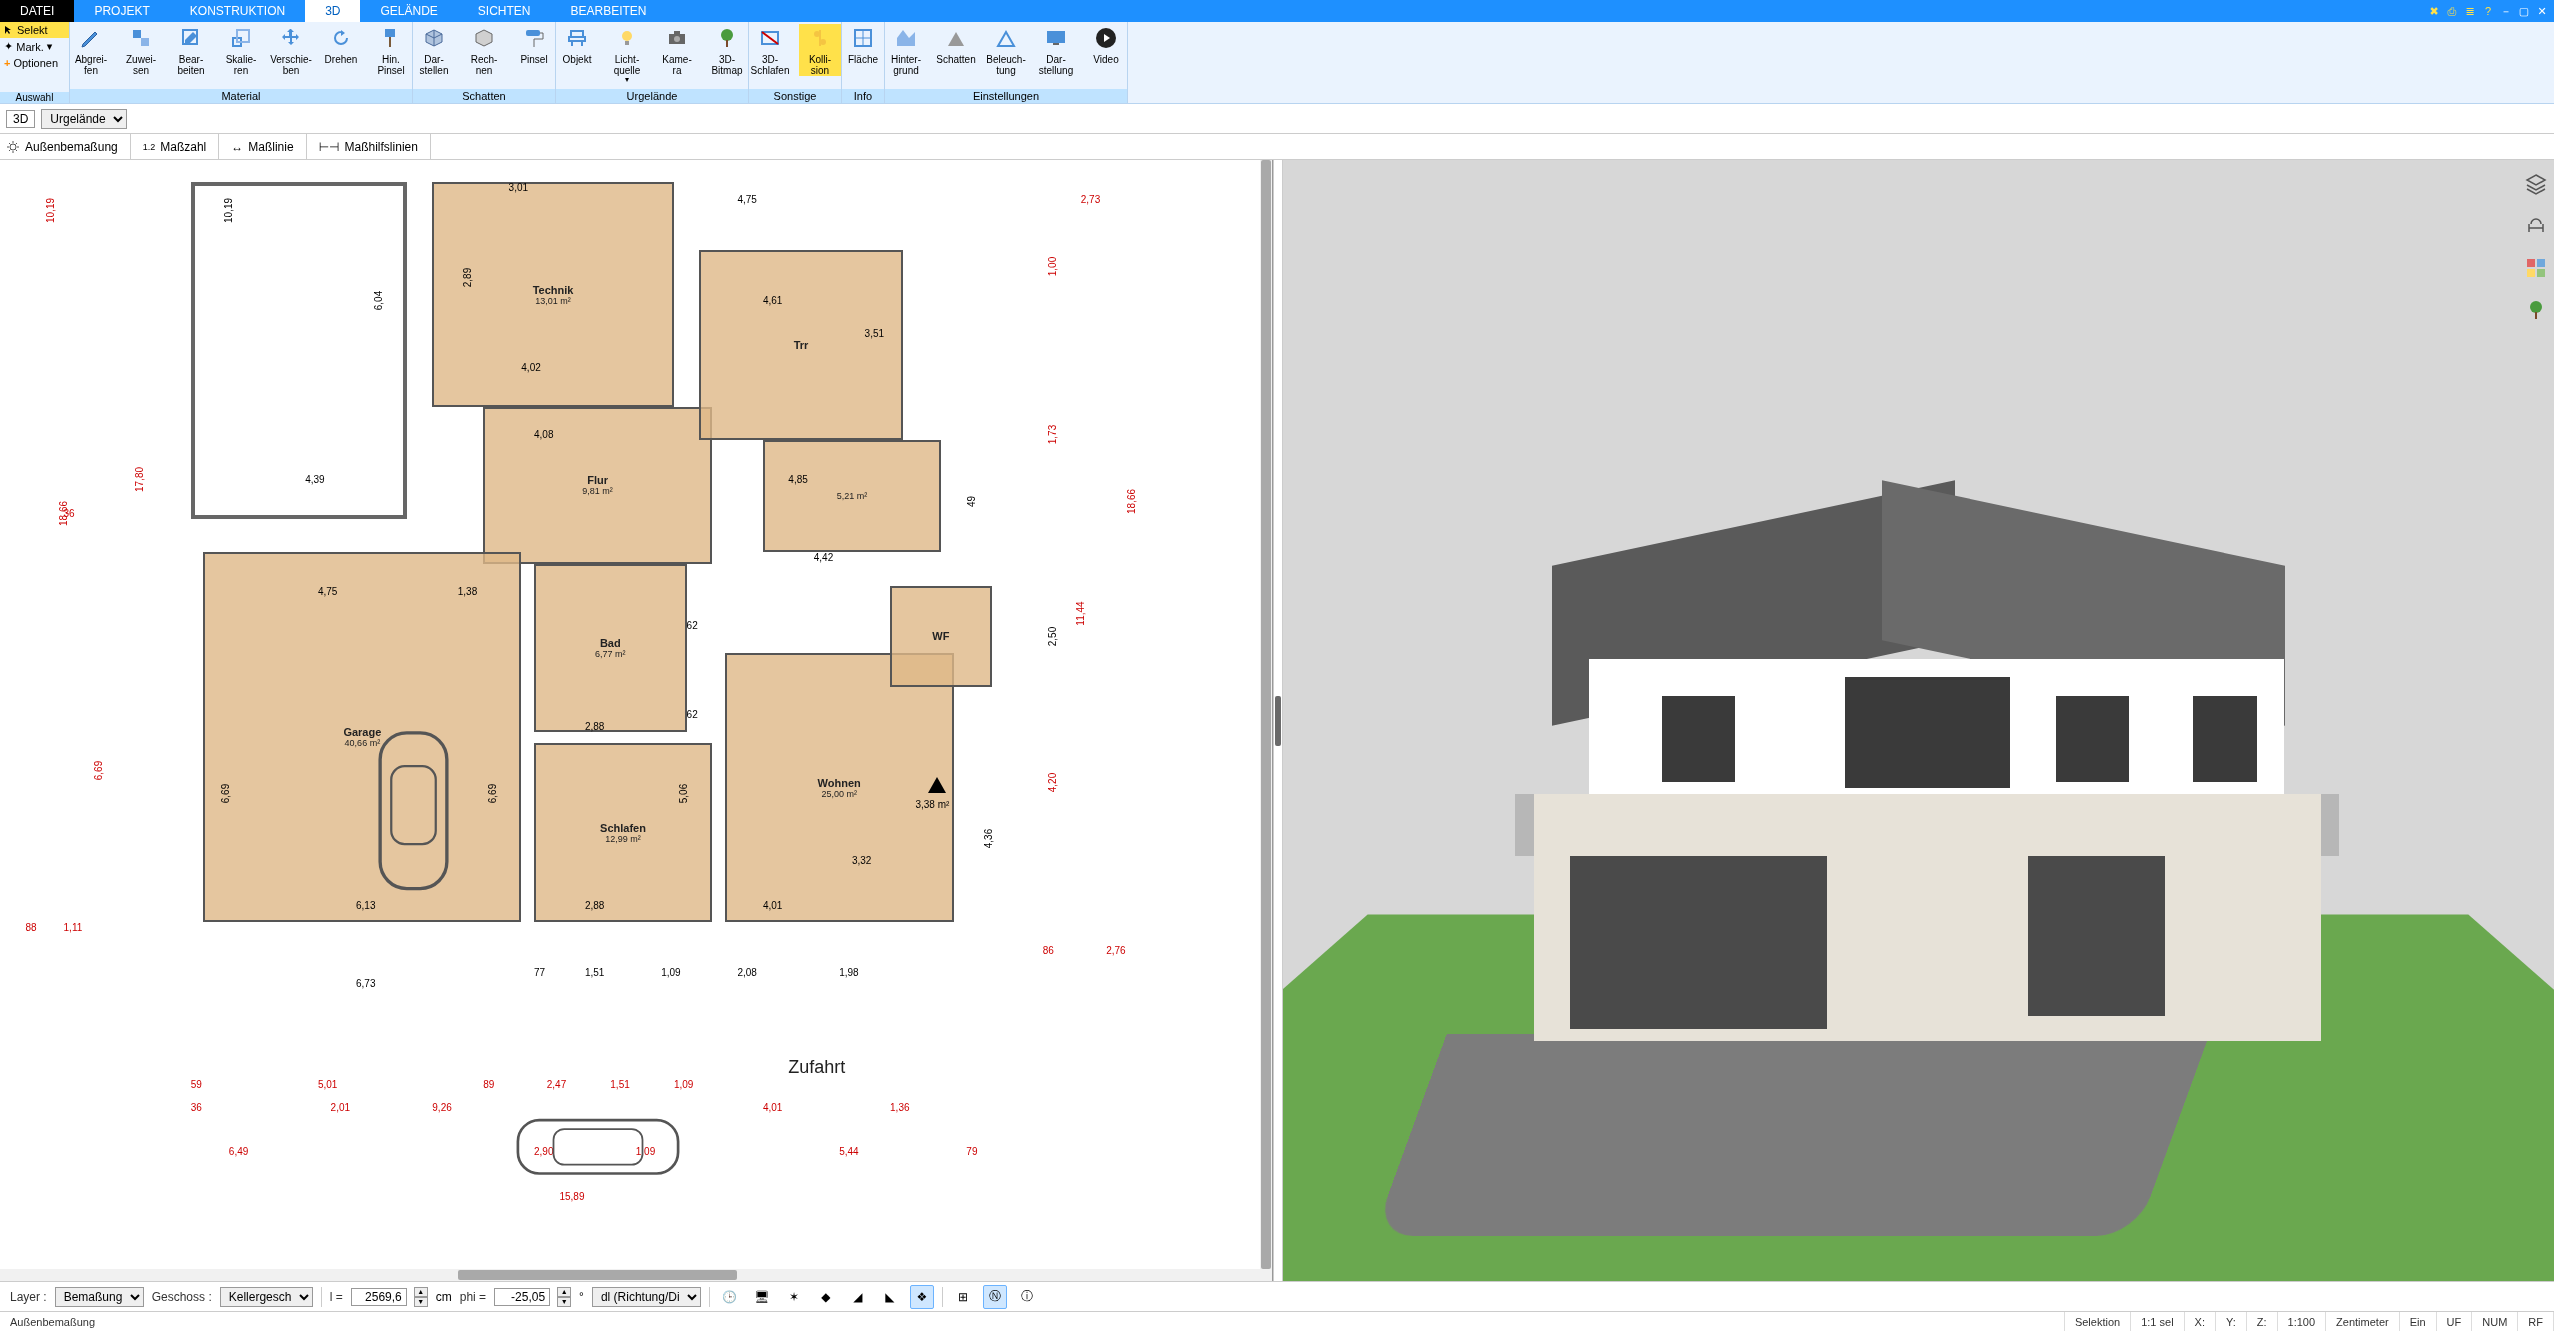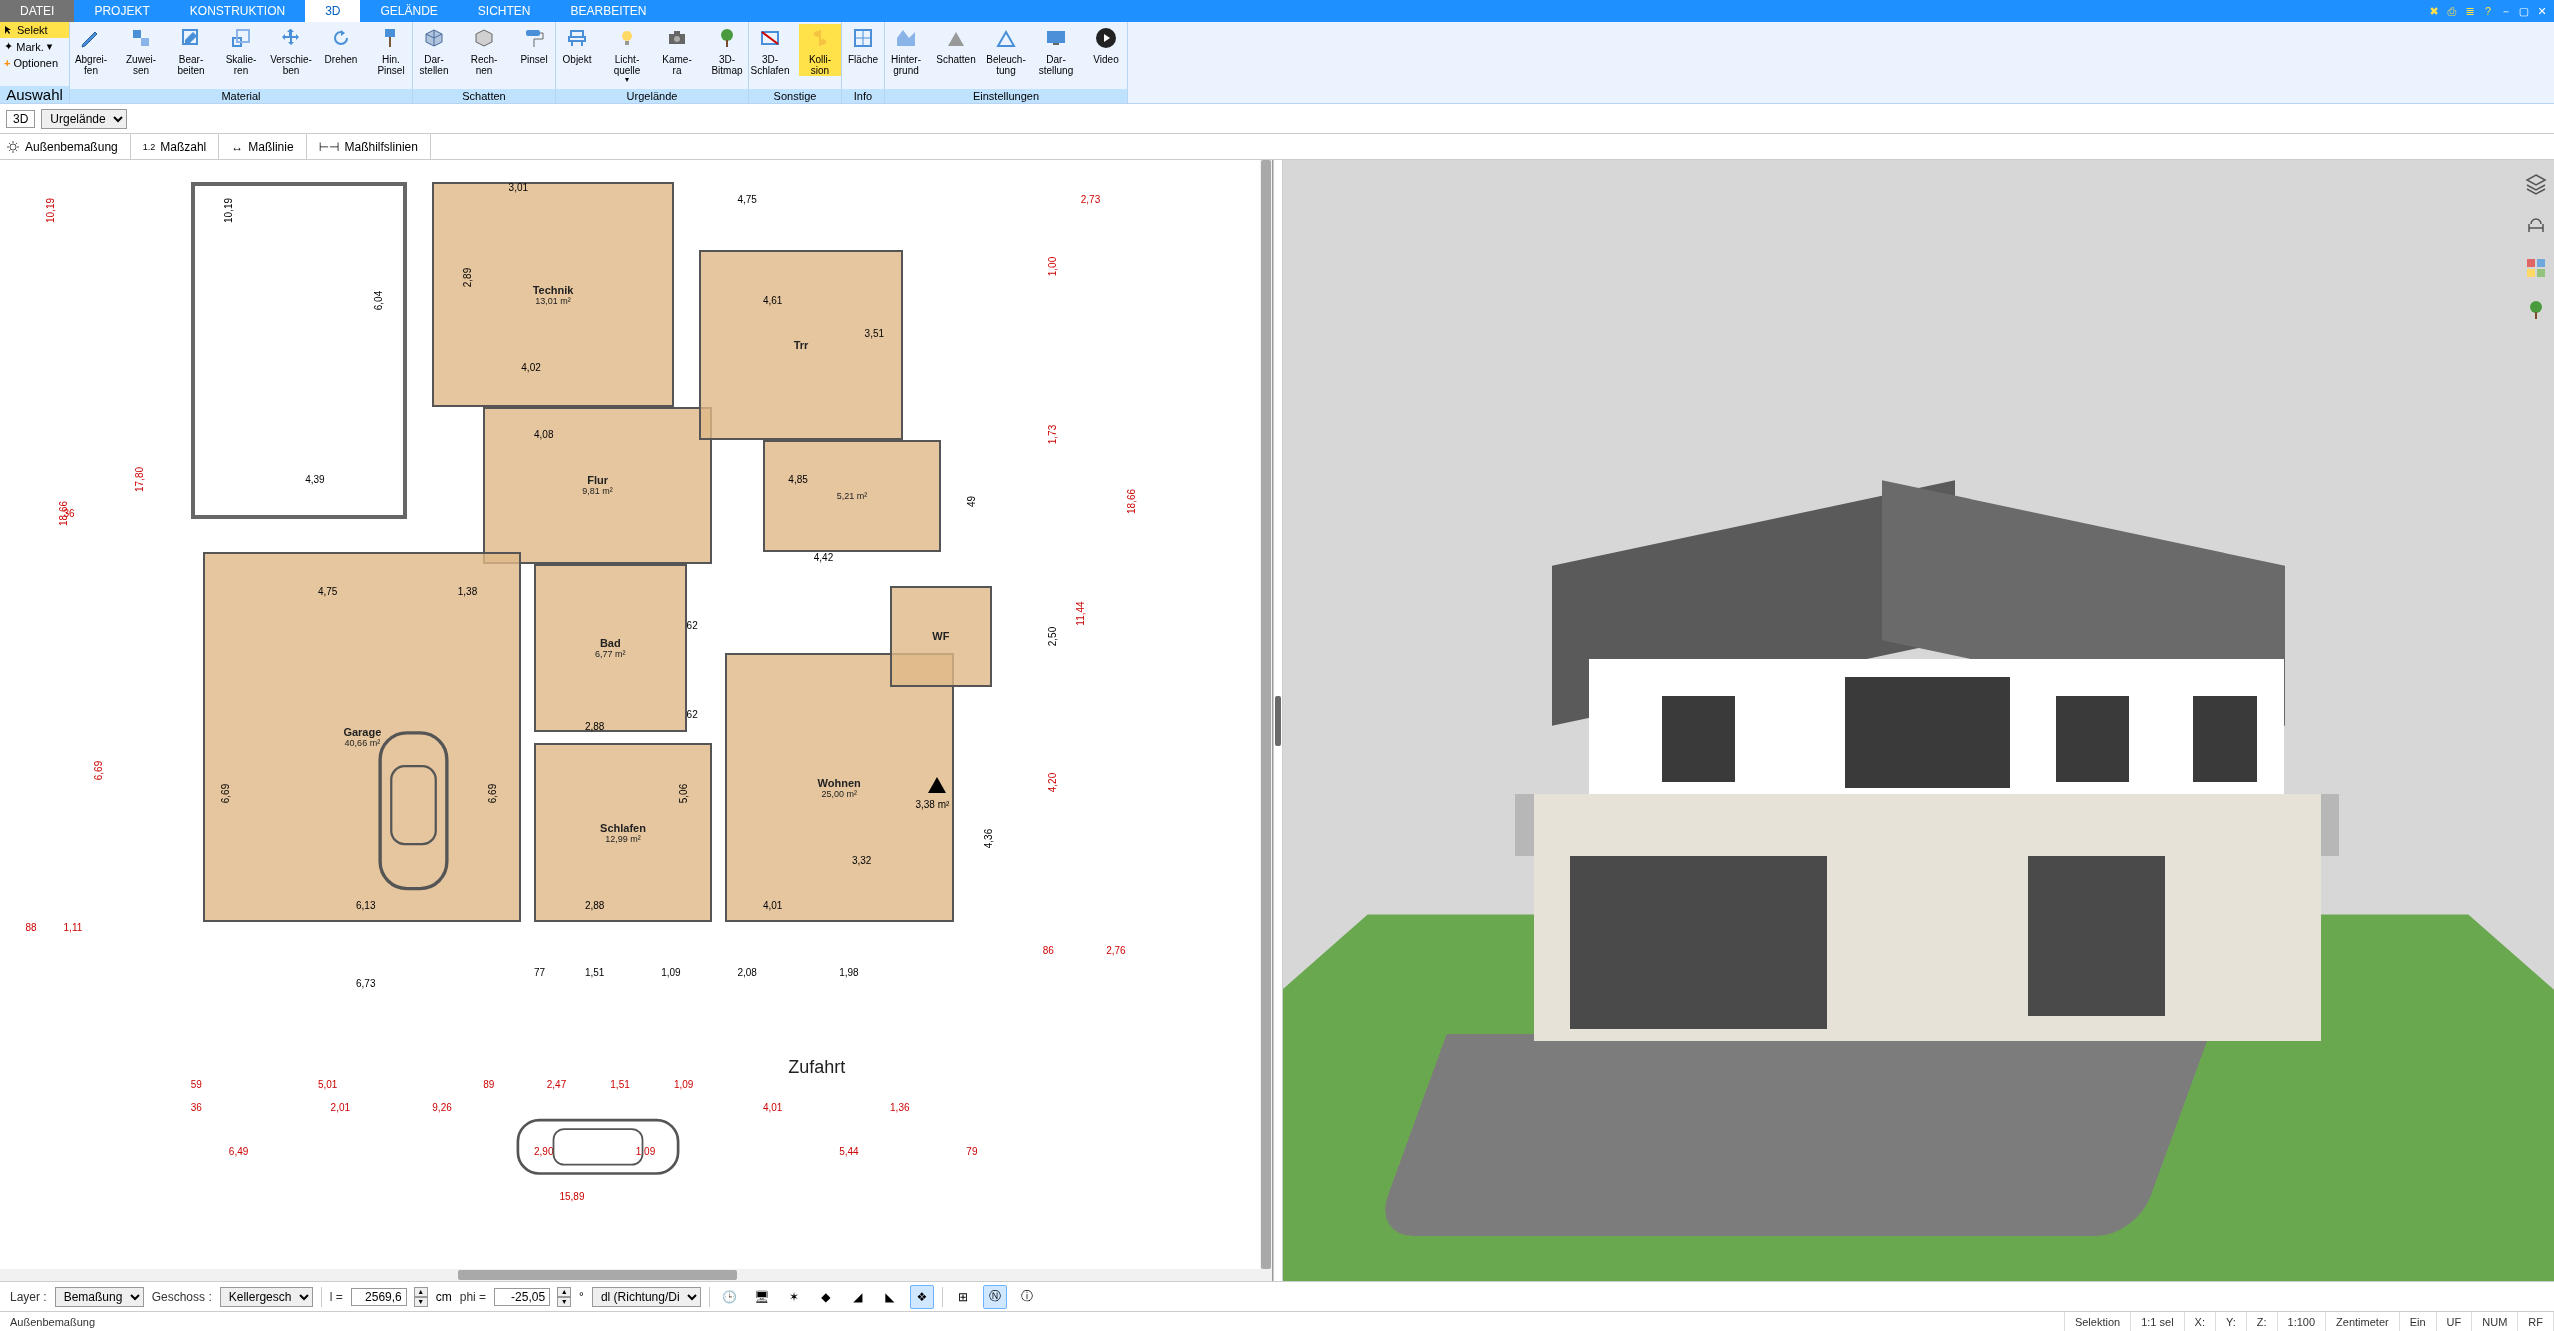--- a/index.html
+++ b/index.html
@@ -2,21 +2,21 @@
 <html><head>
 <meta charset="utf-8">
 <style>
 * { margin: 0; padding: 0; box-sizing: border-box; font-family: "Segoe UI", Tahoma, sans-serif; }
 html, body { width: 100%; height: 100%; overflow: hidden; background: #fff; }
 
 
 .menu-bar { display: flex; justify-content: space-between; align-items: stretch; height: 22px; background: #1e90ff; color: #fff; font-size: 12px; }
 .menu-bar .tabs { display: flex; }
 .menu-bar .tab { padding: 0 20px; display: flex; align-items: center; cursor: pointer; }
-.menu-bar .tab.first { background: #737373; }
+.menu-bar .tab.first { background: #000000; }
 .menu-bar .tab.active { background: #fff; color: #0060c0; }
 .menu-bar .window-controls { display: flex; align-items: center; gap: 2px; padding-right: 4px; }
 .menu-bar .wc { width: 16px; height: 16px; display: flex; align-items: center; justify-content: center; font-size: 11px; cursor: pointer; }
 .menu-bar .wc.icon { color: #ffe14a; }
 
 
 .ribbon { display: flex; background: #eaf3fe; border-bottom: 1px solid #b8d4f0; height: 82px; font-size: 11px; }
 .ribbon .auswahl-col { width: 70px; display: flex; flex-direction: column; border-right: 1px solid #b8d4f0; }
 .ribbon .auswahl-col .sel-btn { background: #ffe14a; padding: 2px 4px; display: flex; align-items: center; gap: 3px; cursor: pointer; font-size: 11px; }
 .ribbon .auswahl-col .sel-btn svg { width: 10px; height: 10px; }
@@ -147,21 +147,21 @@
     <div class="row">
       <span>✦</span>
       <span>Mark.</span>
         <span>▾</span>
     </div>
     <div class="row">
       <span class="plus">+</span>
       <span>Optionen</span>
     </div>
     <div style="flex:1"></div>
-    <div class="title" style="background:#bfe3ff;text-align:center;font-size:15px;">Auswahl</div>
+    <div class="title" style="background:#bfe3ff;text-align:center;font-size:10px;">Auswahl</div>
   </div>
 
   <div id="ribbon-groups" style="display: flex;">
       <div class="group">
         <div class="items">
           <div class="item">
             <div class="icon">
               <svg width="24" height="24" viewBox="0 0 24 24">
                 <path d="M3 21l3-1 12-12-2-2L4 18l-1 3z" fill="#4a90d9" stroke="#2a60a0"></path>
               </svg>

